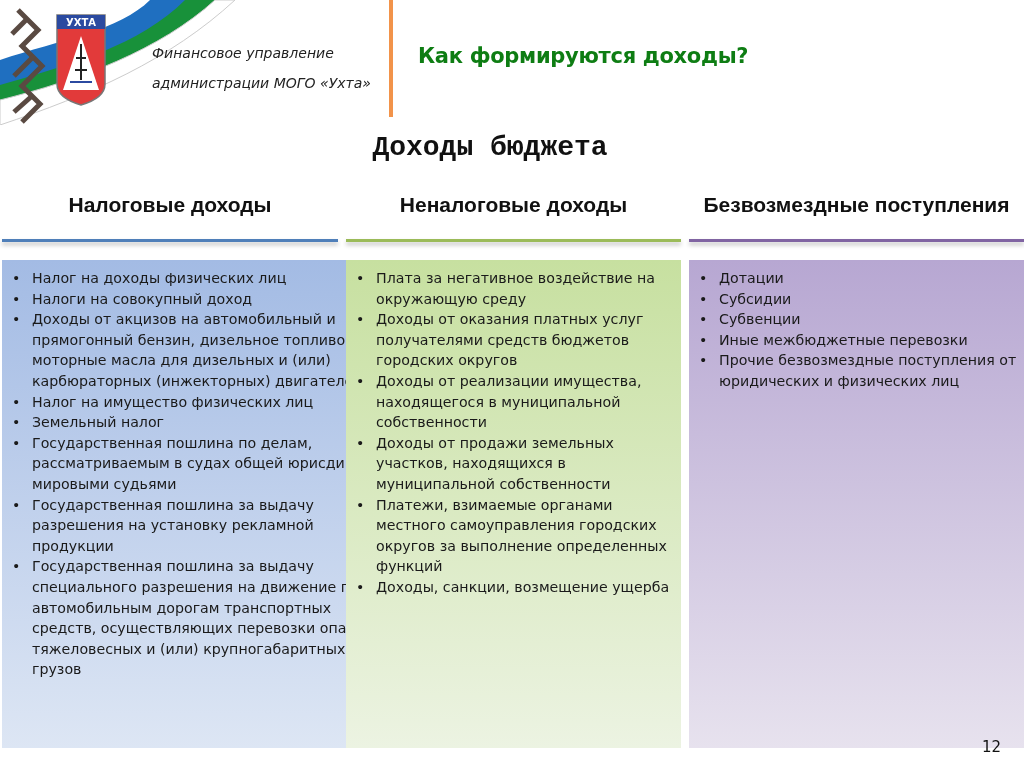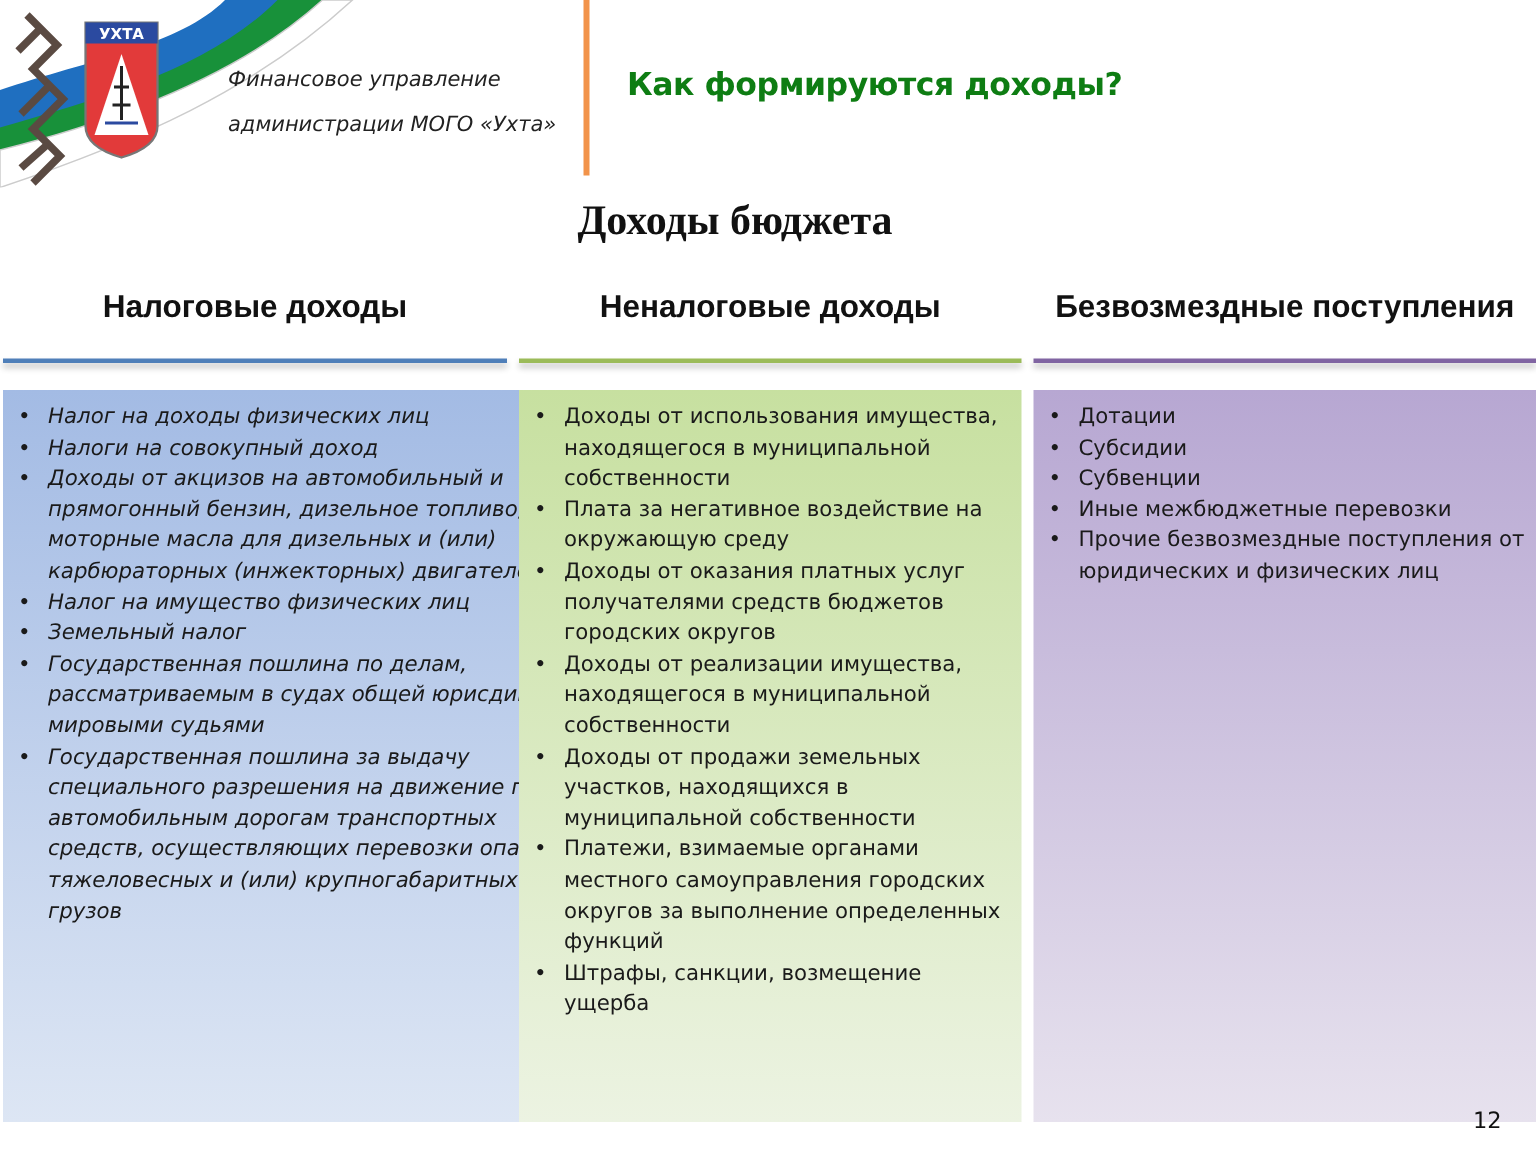--- a/index.html
+++ b/index.html
@@ -20,21 +20,21 @@
     position: absolute; left: 389px; top: 0; width: 4px; height: 117px;
     background: #f2934a;
   }
   .slide-title {
     position: absolute; left: 418px; top: 44px;
     font-family: "DejaVu Sans", sans-serif; font-weight: bold;
     font-size: 21px; color: #0e7d13; letter-spacing: -0.3px;
   }
   .main-title {
     position: absolute; left: 0; width: 980px; top: 132px; text-align: center;
-    font-family: Liberation Serif, serif; font-weight: bold;
+    font-family: Liberation Mono, monospace; font-weight: bold;
     font-size: 28px; color: #111; padding-left: 0;
   }
   .col-head {
     position: absolute; top: 170px; height: 70px;
     display: flex; align-items: center; justify-content: center; text-align: center;
     font-family: "Liberation Sans", sans-serif; font-weight: bold;
     font-size: 21px; line-height: 30px; color: #111;
   }
   .col-line {
     position: absolute; top: 239px; height: 3px;
@@ -45,21 +45,21 @@
     box-sizing: border-box; padding: 8px 10px 0 8px;
   }
   .box ul { margin: 0; padding: 0; list-style: none; }
   .box li {
     position: relative; padding-left: 22px;
     font-size: 14.2px; line-height: 20.6px; color: #1a1a1a;
   }
   .box li::before {
     content: "•"; position: absolute; left: 2px; top: 0;
   }
-  .b1 { left: 2px; width: 404px; background: linear-gradient(#a3bbe4, #dde6f4); font-style: italic; }
+  .b1 { left: 2px; width: 404px; background: linear-gradient(#a3bbe4, #dde6f4); }
   .b2 { left: 346px; width: 335px; background: linear-gradient(#c7e0a0, #ecf3e2); }
   .b3 { left: 689px; width: 387px; background: linear-gradient(#b7a7d2, #e7e2ee); }
   .page-num {
     position: absolute; left: 982px; top: 738px;
     font-size: 15px; color: #111;
   }
 </style>
 </head>
 <body>
 
@@ -102,33 +102,33 @@
 <div class="col-line" style="left:689px;width:335px;background:#8064a2;"></div>
 
 <div class="box b1">
   <ul>
     <li>Налог на доходы физических лиц</li>
     <li>Налоги на совокупный доход</li>
     <li>Доходы от акцизов на автомобильный и прямогонный бензин, дизельное топливо, моторные масла для дизельных и (или) карбюраторных (инжекторных) двигателей</li>
     <li>Налог на имущество физических лиц</li>
     <li>Земельный налог</li>
     <li>Государственная пошлина по делам, рассматриваемым в судах общей юрисдикции, мировыми судьями</li>
+    <li>Государственная пошлина за выдачу разрешения на установку рекламной продукции</li>
     <li>Государственная пошлина за выдачу специального разрешения на движение по автомобильным дорогам транспортных средств, осуществляющих перевозки опасных, тяжеловесных и (или) крупногабаритных грузов</li>
   </ul>
 </div>
 
 <div class="box b2">
   <ul>
-    <li>Доходы от использования имущества, находящегося в муниципальной собственности</li>
     <li>Плата за негативное воздействие на окружающую среду</li>
     <li>Доходы от оказания платных услуг получателями средств бюджетов городских округов</li>
     <li>Доходы от реализации имущества, находящегося в муниципальной собственности</li>
     <li>Доходы от продажи земельных участков, находящихся в муниципальной собственности</li>
     <li>Платежи, взимаемые органами местного самоуправления городских округов за выполнение определенных функций</li>
-    <li>Штрафы, санкции, возмещение ущерба</li>
+    <li>Доходы, санкции, возмещение ущерба</li>
   </ul>
 </div>
 
 <div class="box b3">
   <ul>
     <li>Дотации</li>
     <li>Субсидии</li>
     <li>Субвенции</li>
     <li>Иные межбюджетные перевозки</li>
     <li>Прочие безвозмездные поступления от юридических и физических лиц</li>

